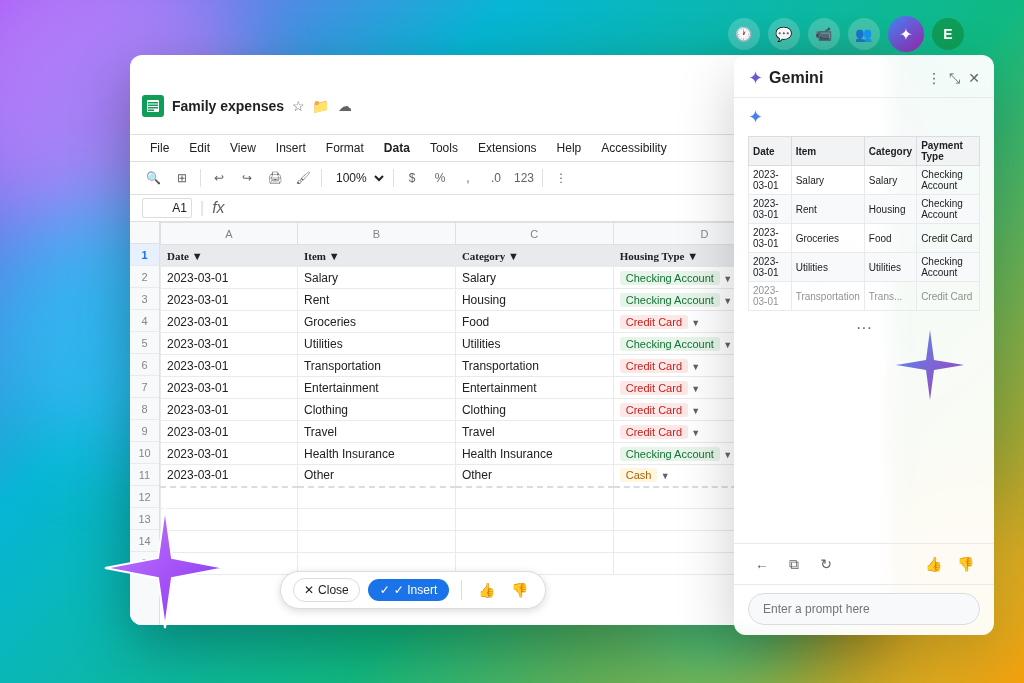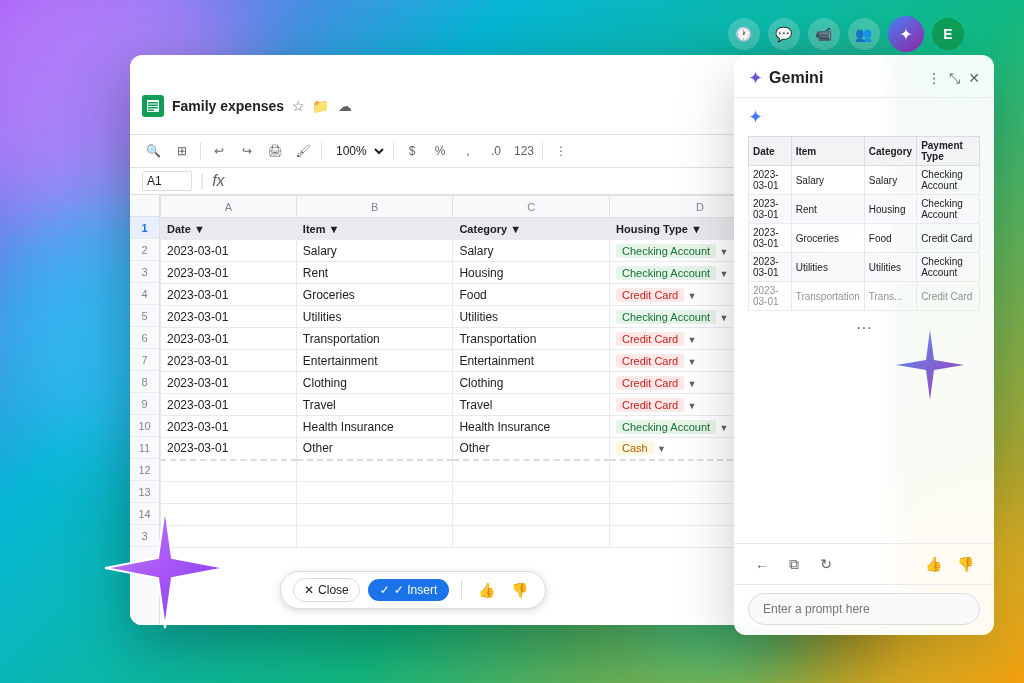--- a/index.html
+++ b/index.html
@@ -139,21 +139,21 @@
       gap: 8px;
       border-bottom: 1px solid #e0e0e0;
     }
     .cell-ref {
       font-size: 12px;
       color: #202124;
       width: 50px;
       border: 1px solid #dadce0;
       padding: 2px 4px;
       border-radius: 2px;
-      text-align: left;
+      text-align: right;
     }
     .formula-divider { color: #dadce0; }
     .fx-label { font-size: 16px; color: #5f6368; font-style: italic; }
 
     
     .spreadsheet-area {
       display: flex;
       flex: 1;
       overflow: hidden;
     }
@@ -219,20 +219,21 @@
     }
     .sheet-table tr:first-child td {
       background: #e8f0fe;
       font-weight: 600;
       font-size: 11px;
     }
     .header-row td {
       background: #e8eaed !important;
       font-weight: 600 !important;
       color: #202124 !important;
+      font-family: Liberation Serif, serif;
     }
     .payment-badge {
       padding: 1px 6px;
       border-radius: 3px;
       font-size: 11px;
       font-weight: 500;
     }
     .checking { background: #e6f4ea; color: #137333; }
     .credit { background: #fce8e6; color: #c5221f; }
     .cash { background: #fef7e0; color: #b06000; }
@@ -506,20 +507,32 @@
         </svg>
     </div>
     <span class="title-text">Family expenses</span>
     <div class="title-icons">
       <span>☆</span>
       <span>📁</span>
       <span>☁</span>
     </div>
   </div>
 
+  <div class="menu-bar">
+    <div class="menu-item">File</div>
+    <div class="menu-item">Edit</div>
+    <div class="menu-item">View</div>
+    <div class="menu-item">Insert</div>
+    <div class="menu-item">Format</div>
+    <div class="menu-item" style="font-weight:600;">Data</div>
+    <div class="menu-item">Tools</div>
+    <div class="menu-item">Extensions</div>
+    <div class="menu-item">Help</div>
+    <div class="menu-item">Accessibility</div>
+  </div>
 
   <div class="toolbar">
     <div class="toolbar-btn">🔍</div>
     <div class="toolbar-btn">⊞</div>
     <div class="toolbar-divider"></div>
     <div class="toolbar-btn">↩</div>
     <div class="toolbar-btn">↪</div>
     <div class="toolbar-btn">🖨</div>
     <div class="toolbar-btn">🖌</div>
     <div class="toolbar-divider"></div>

